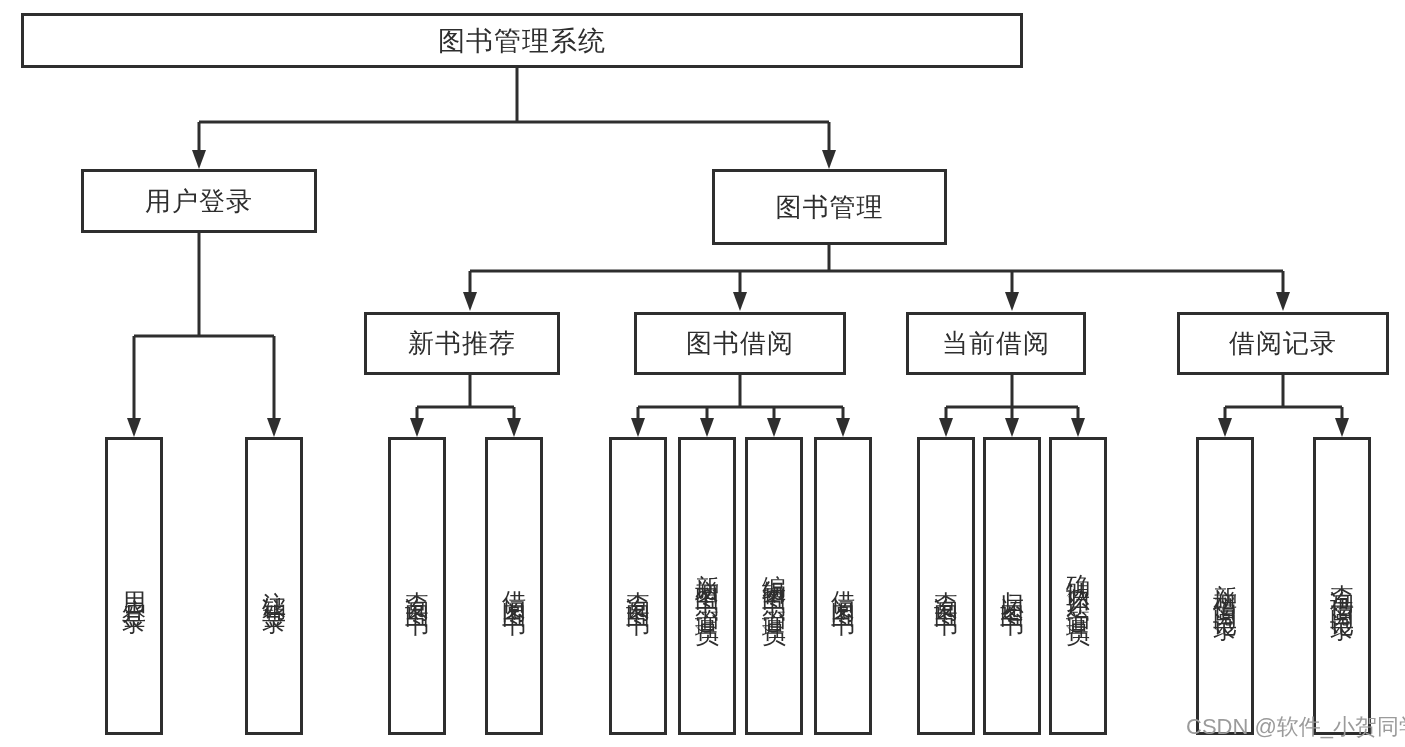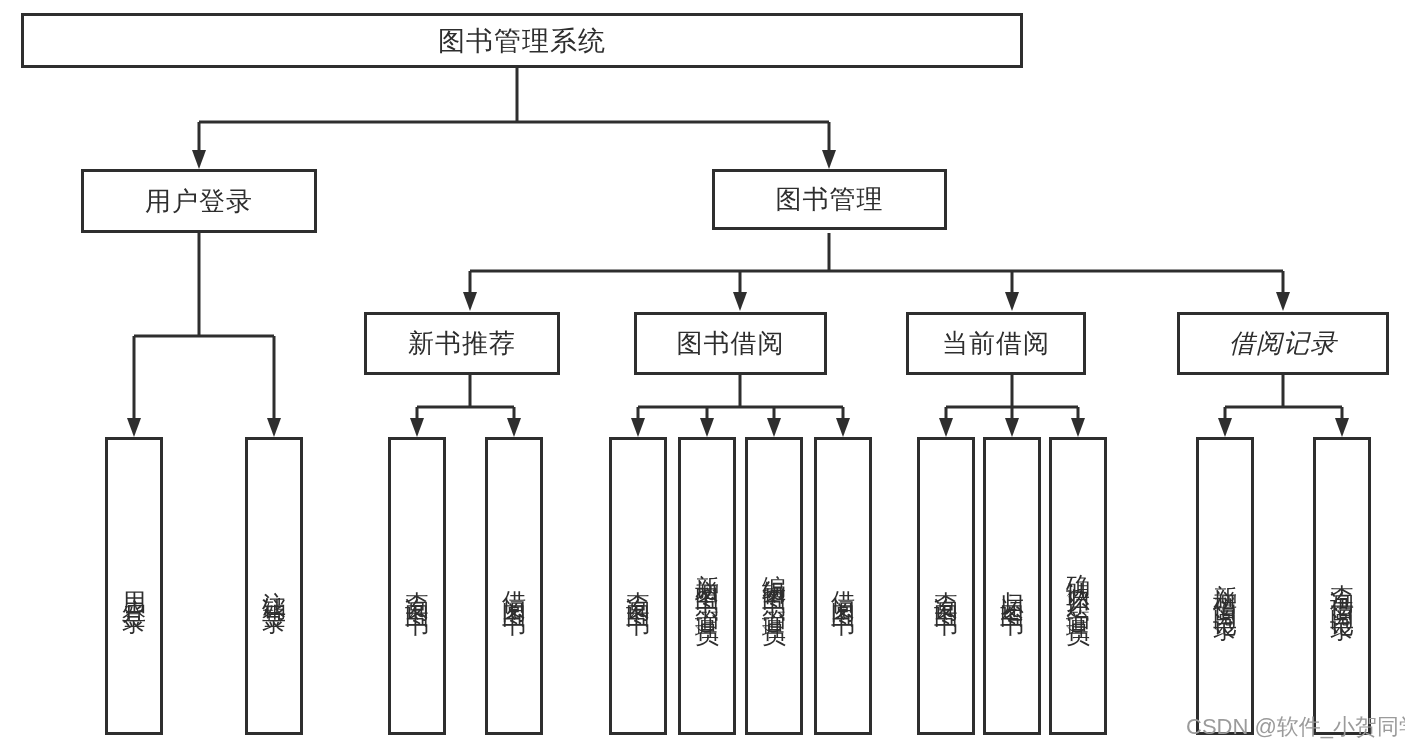--- a/index.html
+++ b/index.html
@@ -115,26 +115,26 @@
       <polygon points="1071,418 1085,418 1078,437"></polygon>
 
       <polygon points="1218,418 1232,418 1225,437"></polygon>
       <polygon points="1335,418 1349,418 1342,437"></polygon>
     </g>
   </svg>
 
   <div class="hbox root-box" style="left:21px; top:13px; width:1002px; height:55px;">图书管理系统</div>
 
   <div class="hbox branch-box" style="left:81px; top:169px; width:236px; height:64px;">用户登录</div>
-  <div class="hbox branch-box" style="left:712px; top:169px; width:235px; height:61px;">图书管理</div>
+  <div class="hbox branch-box" style="left:712px; top:169px; width:235px; height:76px;">图书管理</div>
 
   <div class="hbox branch-box" style="left:364px; top:312px; width:196px; height:63px;">新书推荐</div>
-  <div class="hbox branch-box" style="left:634px; top:312px; width:193px; height:63px;">图书借阅</div>
+  <div class="hbox branch-box" style="left:634px; top:312px; width:212px; height:63px;">图书借阅</div>
   <div class="hbox branch-box" style="left:906px; top:312px; width:180px; height:63px;">当前借阅</div>
-  <div class="hbox branch-box" style="left:1177px; top:312px; width:212px; height:63px;font-style:italic;">借阅记录</div>
+  <div class="hbox branch-box" style="left:1177px; top:312px; width:212px; height:63px;">借阅记录</div>
 
   <div class="vbox" style="left:105px;">
     <span class="vtext">用户登录</span>
   </div>
   <div class="vbox" style="left:245px;">
     <span class="vtext">注销登录</span>
   </div>
 
   <div class="vbox" style="left:388px;">
     <span class="vtext">查询图书</span>

